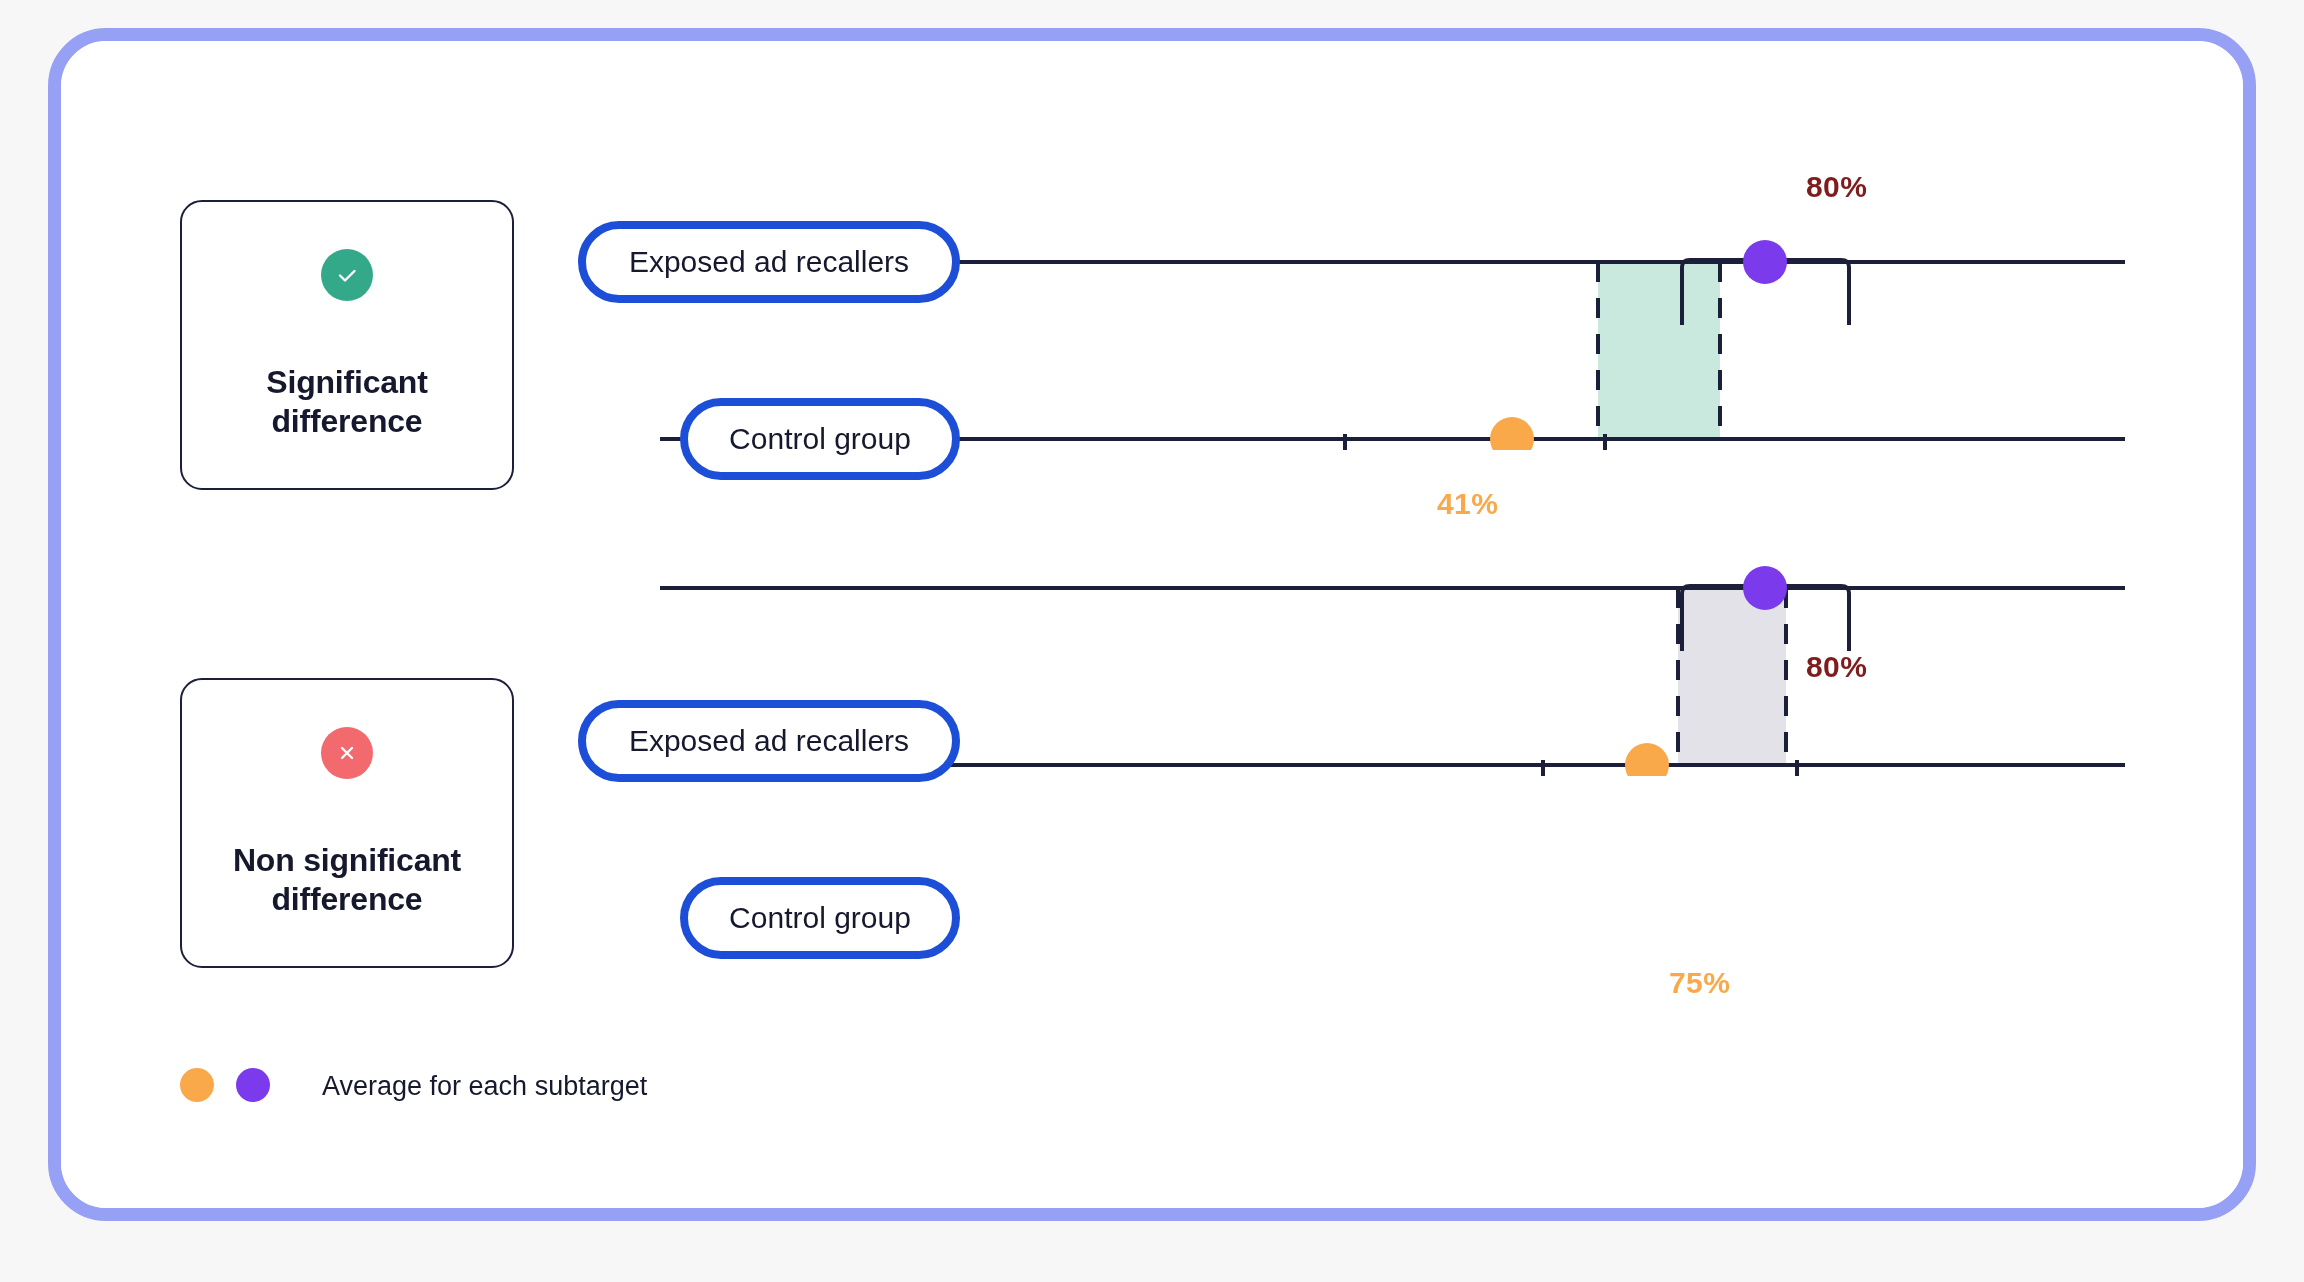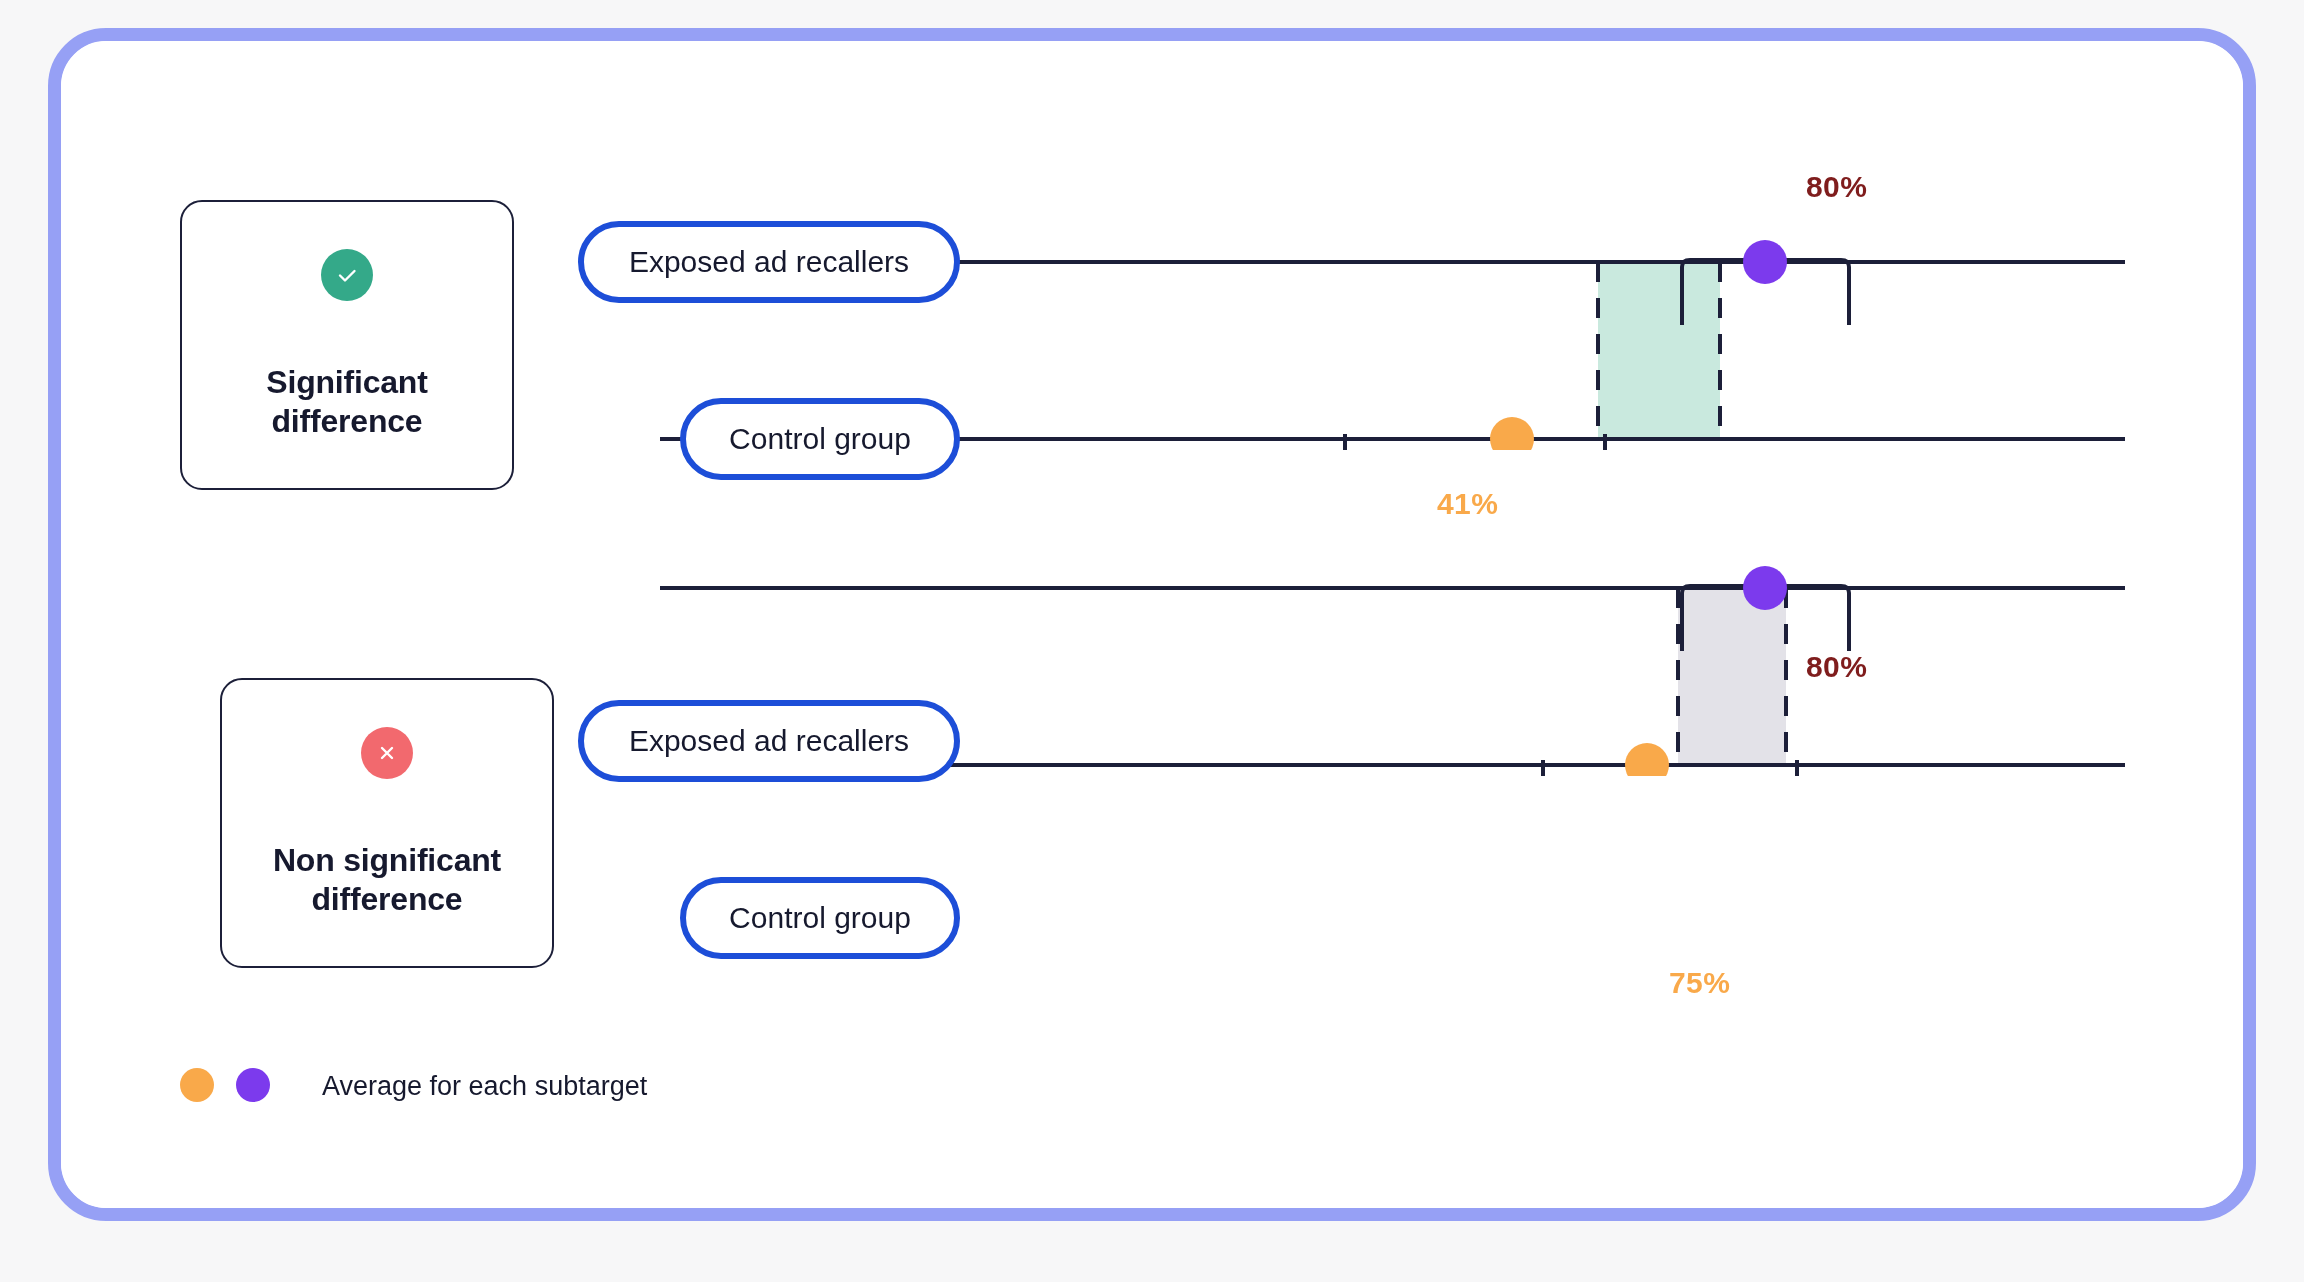--- a/index.html
+++ b/index.html
@@ -39,21 +39,21 @@
     border: 2px solid #1c1f39;
     border-radius: 22px;
     background: #ffffff;
     display: flex;
     flex-direction: column;
     align-items: center;
     justify-content: center;
     gap: 28px;
   }
   .verdict-card.sig  { left: 180px; top: 200px; }
-  .verdict-card.nonsig { left: 180px; top: 678px; margin-left: 40px; }
+  .verdict-card.nonsig { left: 180px; top: 678px; }
 
   .badge {
     width: 52px; height: 52px;
     border-radius: 50%;
     display: flex; align-items: center; justify-content: center;
     margin-bottom: 34px;
   }
   .badge.green { background: #34a989; }
   .badge.red   { background: #f2696e; }
   .badge svg { display: block; }
@@ -73,21 +73,21 @@
     position: absolute;
     left: 560px;
   }
   .chart.one { top: 150px; }
   .chart.two { top: 476px; }
 
   
   .pill {
     position: absolute;
     height: 82px;
-    border: 6px solid #1d4ed8;
+    border: 8px solid #1d4ed8;
     border-radius: 42px;
     background: #ffffff;
     display: flex;
     align-items: center;
     justify-content: center;
     padding: 0 26px;
     font-size: 30px;
     color: #16192e;
     white-space: nowrap;
     z-index: 5;

